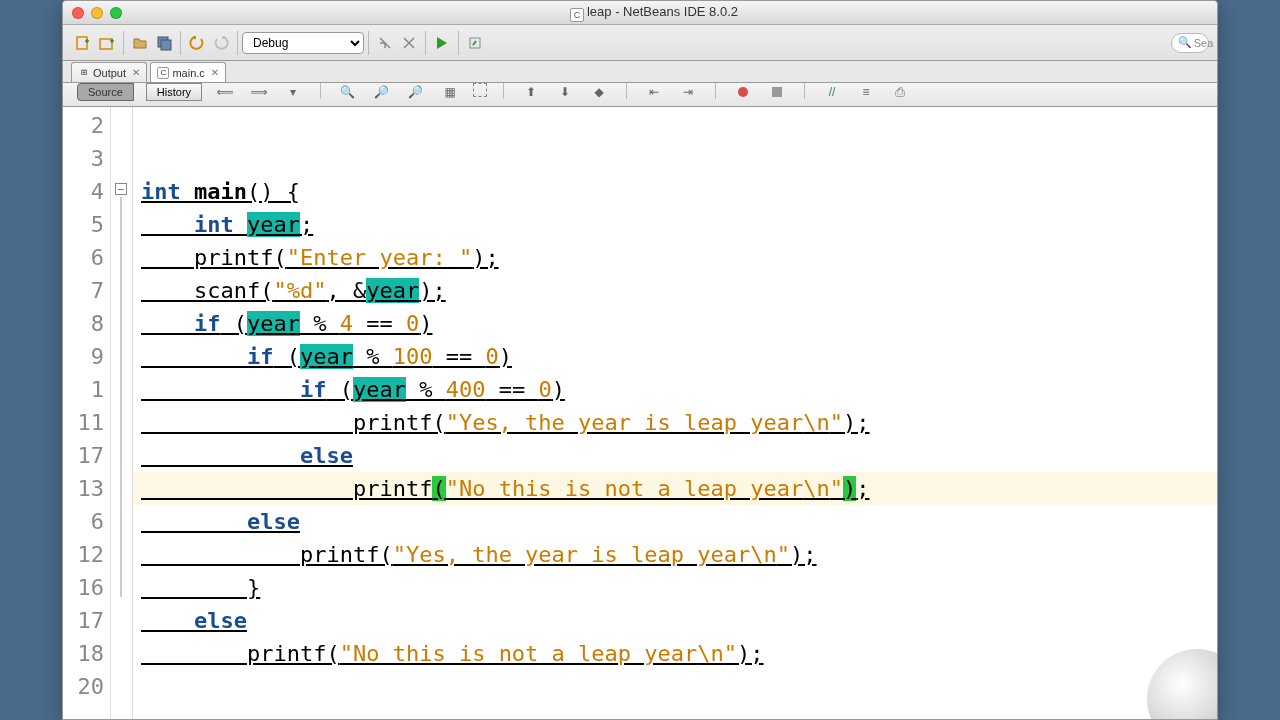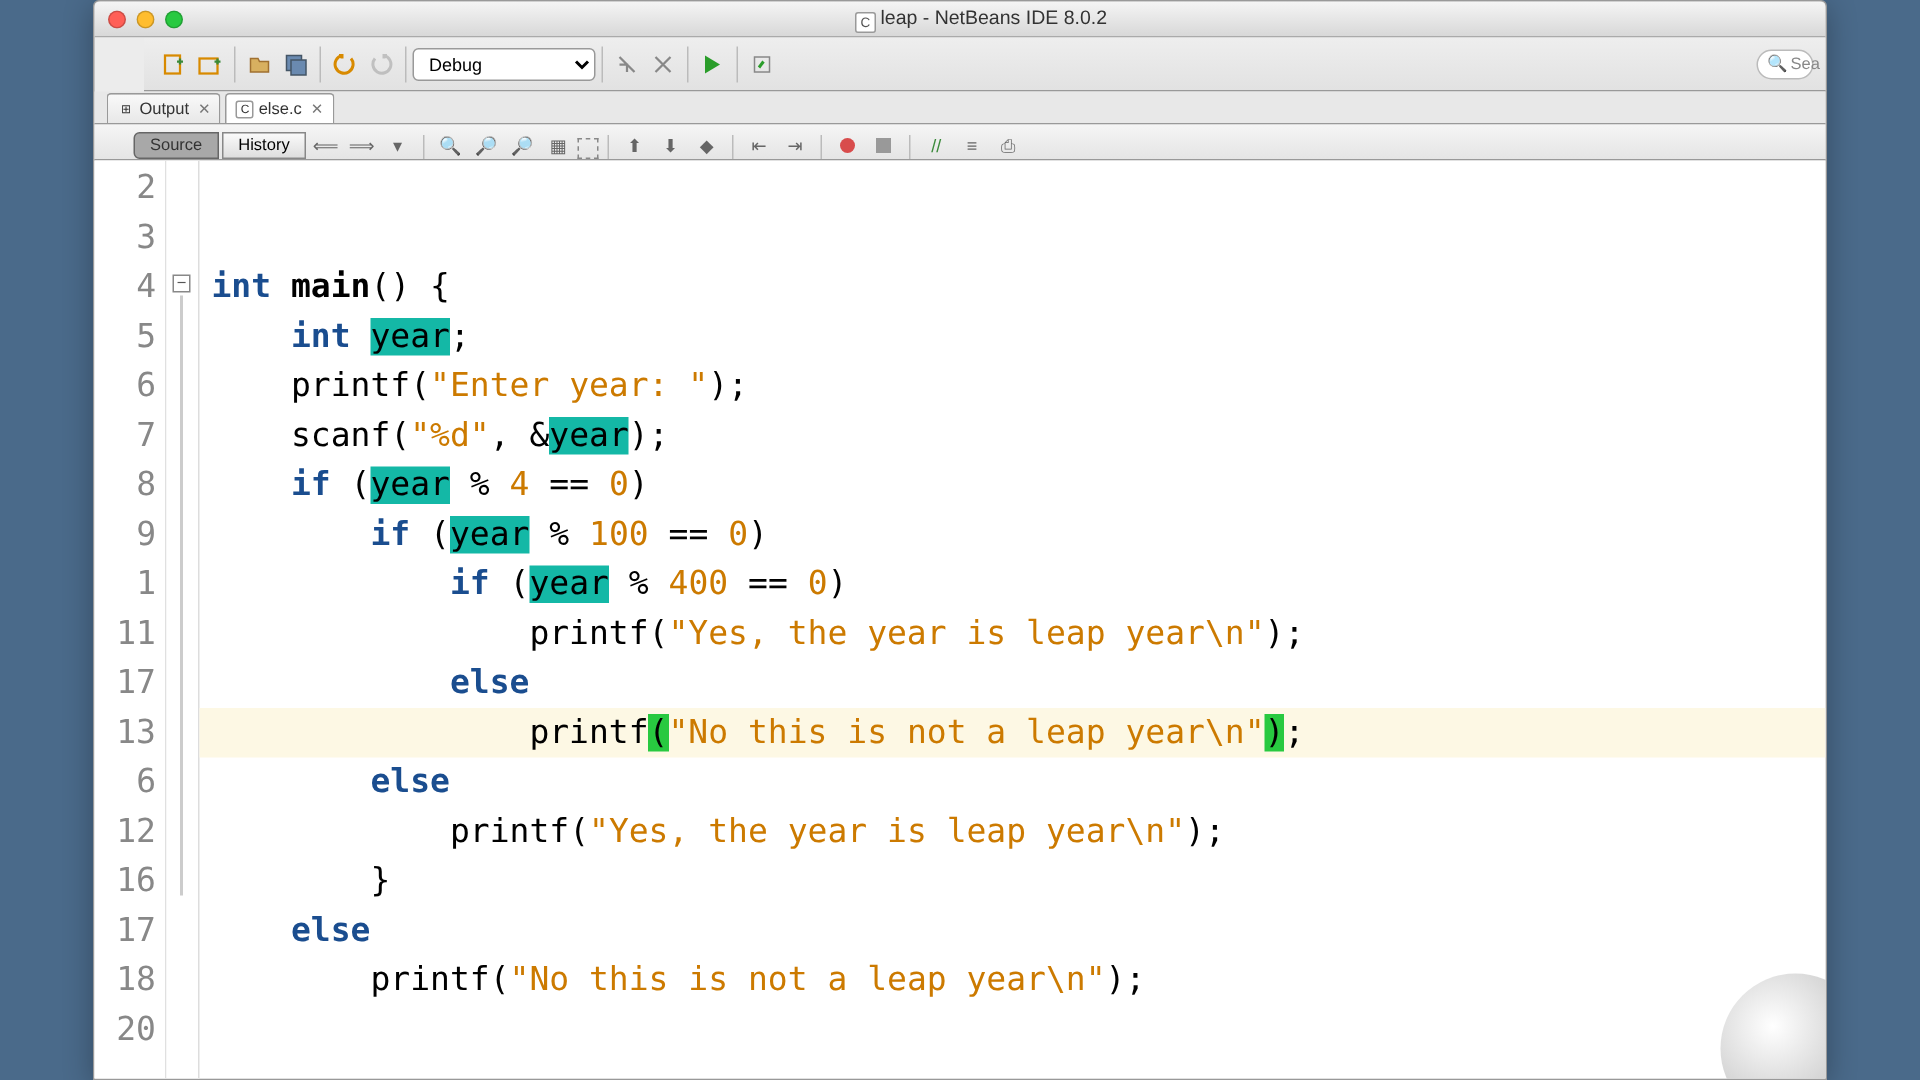--- a/index.html
+++ b/index.html
@@ -4,43 +4,43 @@
 <style>
 * { margin: 0; padding: 0; box-sizing: border-box; }
 body { font-family: "Lucida Grande", Arial, sans-serif; background: #4a6a8a; width: 1280px; height: 720px; overflow: hidden; font-size: 11px; }
 .window { position: absolute; left: 62px; top: 0; width: 1156px; height: 720px; background: #ececec; border: 1px solid #999; border-radius: 4px 4px 0 0; box-shadow: 0 4px 20px rgba(0,0,0,0.3); }
 .titlebar { height: 24px; background: linear-gradient(#f5f5f5,#d8d8d8); display: flex; align-items: center; border-bottom: 1px solid #aaa; border-radius: 4px 4px 0 0; position: relative; }
 .traffic { display: flex; gap: 7px; padding-left: 9px; }
 .dot { width: 12px; height: 12px; border-radius: 50%; border: 0.5px solid rgba(0,0,0,0.2); }
 .dot.r { background: #ff5f57; } .dot.y { background: #ffbd2e; } .dot.g { background: #28c940; }
 .title { position: absolute; left: 0; right: 0; text-align: center; font-size: 13px; color: #333; pointer-events: none; margin-left: 28px; }
 .title .cicon { display: inline-block; width: 14px; height: 14px; vertical-align: -2px; background: #fff; border: 1px solid #999; border-radius: 2px; line-height: 12px; font-size: 9px; color: #555; margin-right: 3px; }
-.toolbar { height: 36px; background: linear-gradient(#eee,#e2e2e2); border-bottom: 1px solid #999; display: flex; align-items: center; padding: 0 8px; gap: 0; margin-left: 33px; }
+.toolbar { height: 36px; background: linear-gradient(#eee,#e2e2e2); border-bottom: 1px solid #999; display: flex; align-items: center; padding: 0 8px; gap: 0; }
 .tool-btn { width: 24px; height: 24px; display: flex; align-items: center; justify-content: center; color: #666; font-size: 16px; cursor: pointer; }
 .sep { width: 1px; height: 24px; background: #bbb; margin: 0 4px; }
 .combo { width: 122px; height: 22px; border: 1px solid #999; border-radius: 4px; background: #fff; font-size: 12px; padding: 0 6px; }
 .search { margin-left: auto; width: 38px; height: 20px; border: 1px solid #bbb; border-radius: 10px; background: #fff; font-size: 11px; padding: 0 6px; color: #888; display: flex; align-items: center; }
 .tabs { height: 22px; background: #e8e8e8; display: flex; align-items: flex-end; padding-left: 8px; border-bottom: 1px solid #999; }
 .tab { height: 20px; background: linear-gradient(#f9f9f9,#e8e8e8); border: 1px solid #999; border-bottom: none; border-radius: 3px 3px 0 0; padding: 0 6px; display: flex; align-items: center; gap: 3px; margin-right: 3px; font-size: 11px; color: #333; cursor: pointer; }
 .tab .ficon { width: 12px; height: 12px; display: inline-flex; align-items: center; justify-content: center; font-size: 8px; }
 .tab .x { color: #777; font-size: 10px; margin-left: 3px; }
 .tab.active { background: #fff; }
-.editor-bar { height: 24px; background: linear-gradient(#f5f5f5,#e5e5e5); border-bottom: 1px solid #999; display: flex; align-items: flex-end; padding-left: 26px; gap: 2px; }
+.editor-bar { height: 24px; background: linear-gradient(#f5f5f5,#e5e5e5); border-bottom: 1px solid #999; display: flex; align-items: flex-start; padding-left: 14px; gap: 12px; }
 .pill { height: 18px; padding: 0 10px; border: 1px solid #888; background: linear-gradient(#fafafa,#dedede); font-size: 11px; display: flex; align-items: center; cursor: pointer; }
 .pill.active { background: #a8a8a8; color: #333; border-color: #666; }
 .pill:first-of-type { border-radius: 4px 0 0 4px; }
 .pill:last-of-type { border-radius: 0 4px 4px 0; margin-right: 10px; }
 .mini-btn { width: 22px; height: 18px; display: flex; align-items: center; justify-content: center; color: #666; font-size: 12px; cursor: pointer; }
 .editor { position: absolute; top: 106px; left: 0; right: 0; bottom: 0; background: #fff; display: flex; overflow: hidden; }
 .gutter { width: 48px; background: #fff; border-right: 1px solid #e0e0e0; text-align: right; padding-right: 6px; color: #888; font-family: Monaco, monospace; font-size: 22px; line-height: 33px; padding-top: 2px; }
 .fold-col { width: 22px; background: #fff; border-right: 1px solid #ddd; position: relative; }
 .fold-box { position: absolute; left: 4px; width: 12px; height: 12px; border: 1px solid #888; background: #fff; font-size: 11px; line-height: 10px; text-align: center; color: #555; }
 .fold-line { position: absolute; left: 9px; width: 2px; background: #ccc; }
 .code { flex: 1; font-family: Monaco, Consolas, monospace; font-size: 22px; line-height: 33px; padding-top: 2px; white-space: pre; color: #000; position: relative; }
-.code .ln { height: 33px; padding-left: 8px; }
+.code .ln { height: 33px; padding-left: 8px; text-decoration: underline; }
 .code .ln.hl { background: #fdf8e4; }
 .kw { color: #1a4d8f; font-weight: bold; }
 .fn { color: #000; font-weight: bold; }
 .str { color: #cc7a00; }
 .num { color: #cc7a00; }
 .mark { background: #14b8a6; }
 .paren-hl { background: #28c940; color: #000; }
 .big-orb { position: absolute; right: -30px; bottom: -30px; width: 100px; height: 100px; border-radius: 50%; background: radial-gradient(circle at 35% 35%, #fff, #bbb 50%, #888); opacity: 0.6; }
 svg { display: block; }
 .run-icon { width: 0; height: 0; border-left: 10px solid #2a9d2a; border-top: 6px solid transparent; border-bottom: 6px solid transparent; }
@@ -129,21 +129,21 @@
   </div>
 
   <div class="tabs">
     <div class="tab">
       <span class="ficon">⊞</span>
       <span>Output</span>
       <span class="x">✕</span>
     </div>
     <div class="tab active">
       <span class="ficon" style="border:1px solid #999;border-radius:2px;background:#fff;">C</span>
-      <span>else.c</span>
+      <span>main.c</span>
       <span class="x">✕</span>
     </div>
   </div>
 
   <div class="editor-bar">
     <div class="pill active">Source</div>
     <div class="pill">History</div>
     <div class="mini-btn">⟸</div>
     <div class="mini-btn">⟹</div>
     <div class="mini-btn">▾</div>

